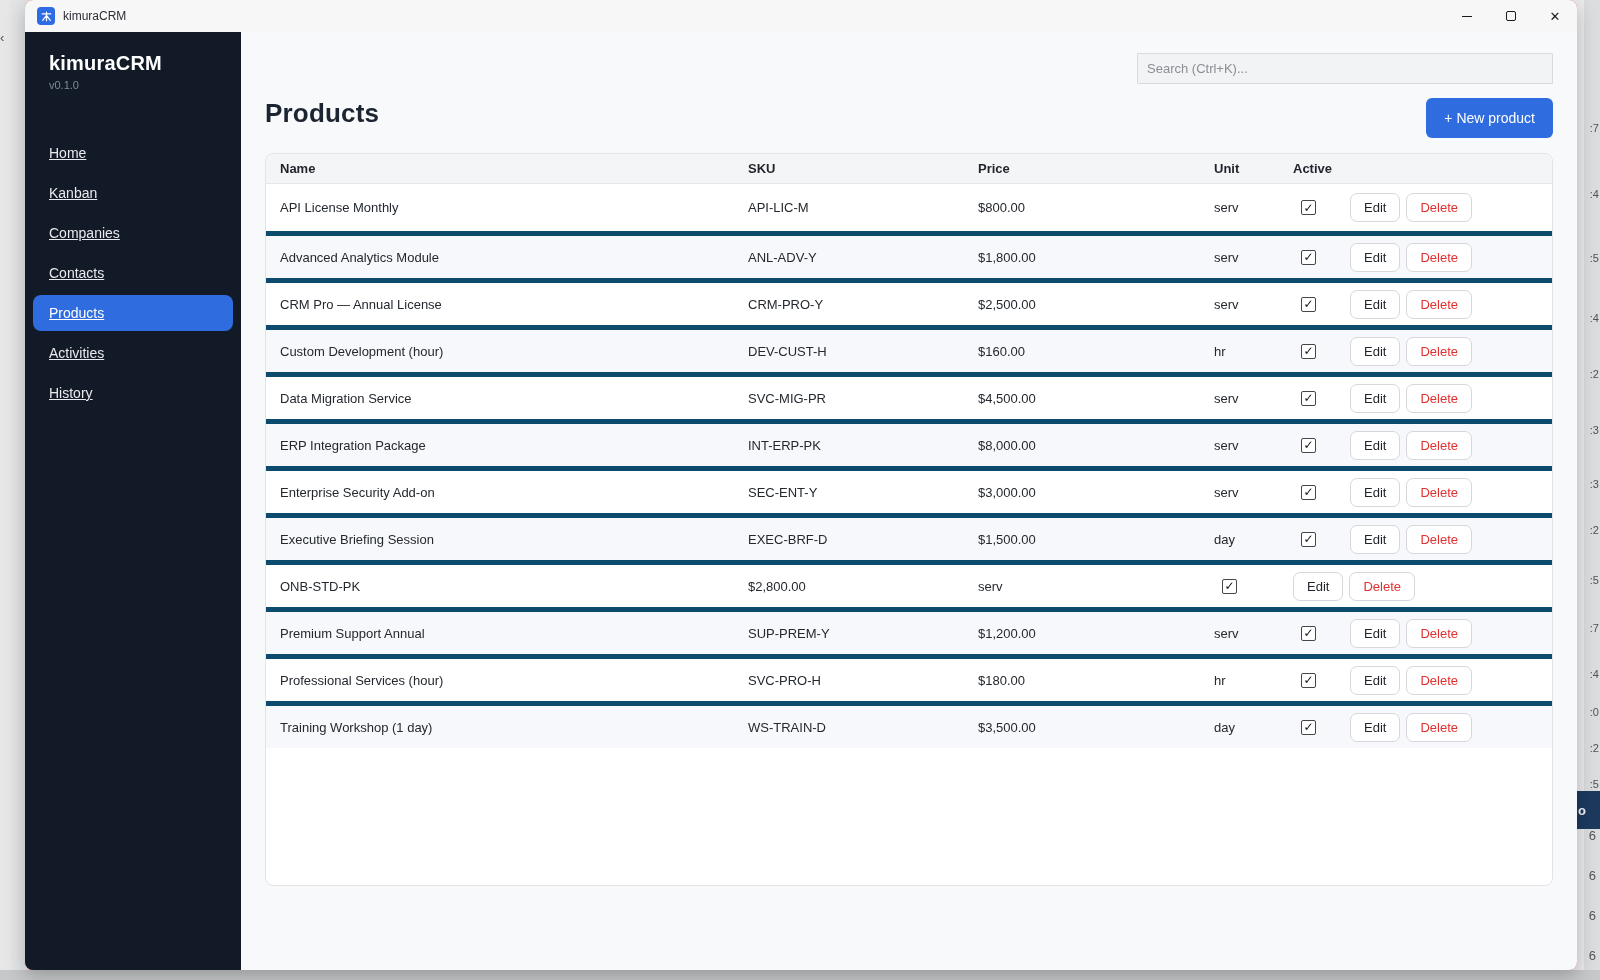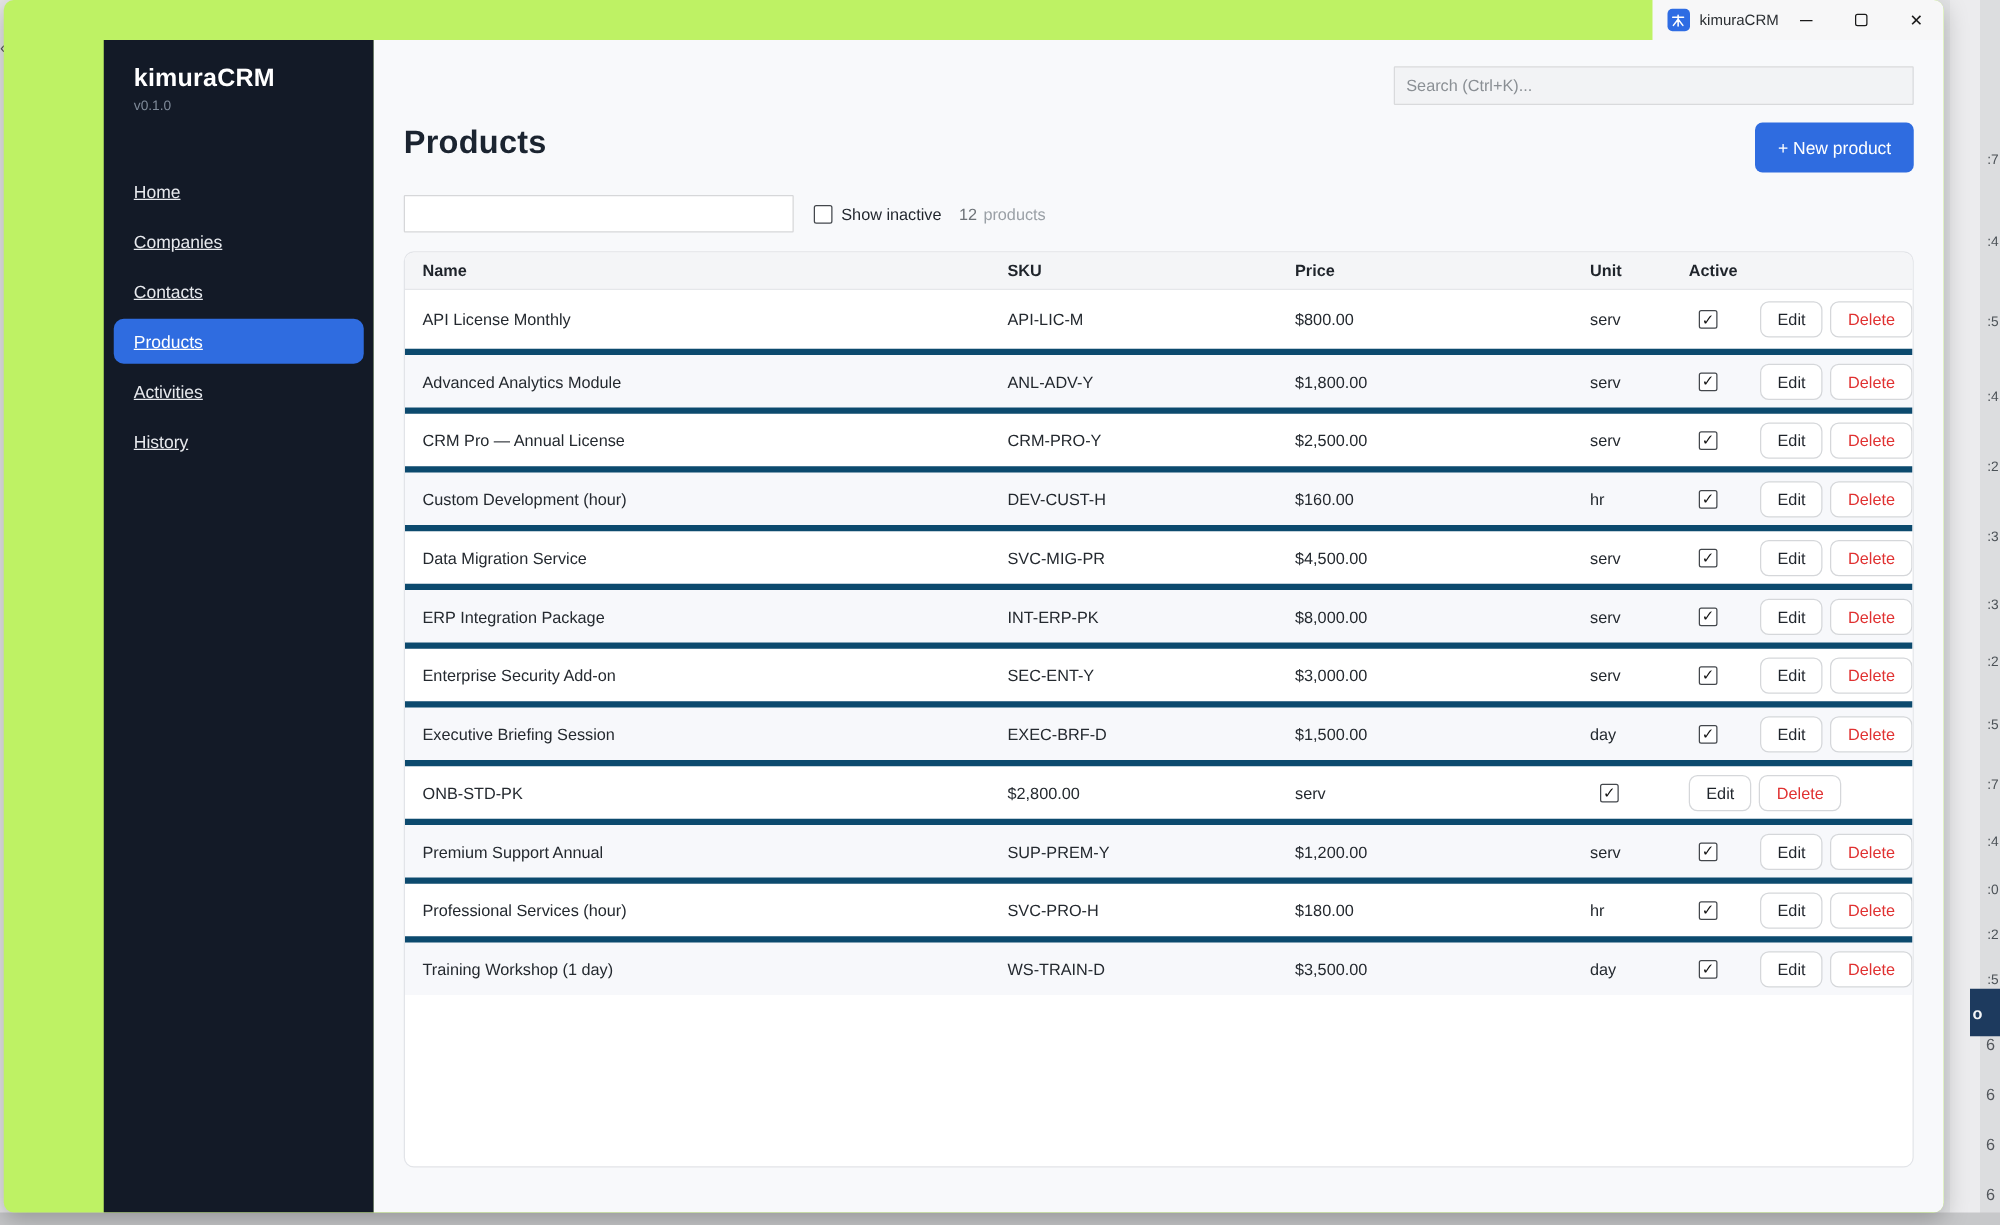--- a/index.html
+++ b/index.html
@@ -16,24 +16,24 @@
   .back-arrow { position:absolute; left:0; top:30px; font-size:13px; color:#555; }
   .right-strip { position:absolute; left:1560px; top:0; width:40px; height:980px; background:#ececee; }
   .right-strip .inner { position:absolute; right:0; top:0; width:16px; height:980px; background:#dcdddf; }
   .frag { position:absolute; right:1px; font-size:11px; color:#4c5257; white-space:nowrap; }
   .dark-band { position:absolute; right:0; width:24px; height:38px; background:#1d3a5e; color:#f5f6f8; font-weight:bold; font-size:13px; display:flex; align-items:center; padding-left:2px; }
   .six { position:absolute; right:4px; font-size:13px; color:#53575c; }
   .bottom-strip { position:absolute; left:0; top:970px; width:1600px; height:10px; background:#c7c8ca; }
 
   
   .app-window {
-    position:absolute; left:3px; top:0; width:1552px; height:970px;
-    background:#bef264; border-radius:8px;
+    position:absolute; left:25px; top:0; width:1552px; height:970px;
+    background:#ef4444; border-radius:8px;
     box-shadow:0 6px 20px rgba(0,0,0,.25);
-    display:flex; flex-direction:column; overflow:hidden;align-items:flex-end;
+    display:flex; flex-direction:column; overflow:hidden;
   }
   .titlebar {
     height:32px; background:#f7f7f8; display:flex; align-items:center;
     padding-left:12px; flex:0 0 32px;
   }
   .app-icon {
     width:18px; height:18px; background:#2e6ce3; border-radius:4px;
     display:flex; align-items:center; justify-content:center; margin-right:8px;
   }
   .app-icon svg { width:13px; height:13px; }
@@ -170,48 +170,40 @@
     </div>
   </div>
 
   <div class="window-body">
 
     <div class="sidebar">
       <div class="brand">kimuraCRM</div>
       <div class="version">v0.1.0</div>
       <nav class="nav" id="nav">
           <div class="nav-item">Home</div>
+          <div class="nav-item">Kanban</div>
           <div class="nav-item">Companies</div>
           <div class="nav-item">Contacts</div>
           <div class="nav-item active">Products</div>
           <div class="nav-item">Activities</div>
           <div class="nav-item">History</div>
         </nav>
     </div>
 
     <div class="main">
 
       <div class="topbar">
         <input class="global-search" value="" placeholder="Search (Ctrl+K)..." style="">
       </div>
 
       <div class="page-header">
         <h1 class="page-title">Products</h1>
         <button class="new-product-btn">+ New product</button>
       </div>
 
-      <div class="filter-row">
-        <input class="filter-input" value="" style="">
-        <label class="show-inactive">
-          <span class="checkbox" id="show-inactive-box"></span>
-          <span class="show-inactive-label">Show inactive</span>
-        </label>
-        <span class="count-num">12</span>
-        <span class="count-suffix">products</span>
-      </div>
 
       <div class="table-card">
         <div class="t-row t-head">
           <span>Name</span>
           <span>SKU</span>
           <span>Price</span>
           <span>Unit</span>
           <span>Active</span>
           <span></span>
         </div>

